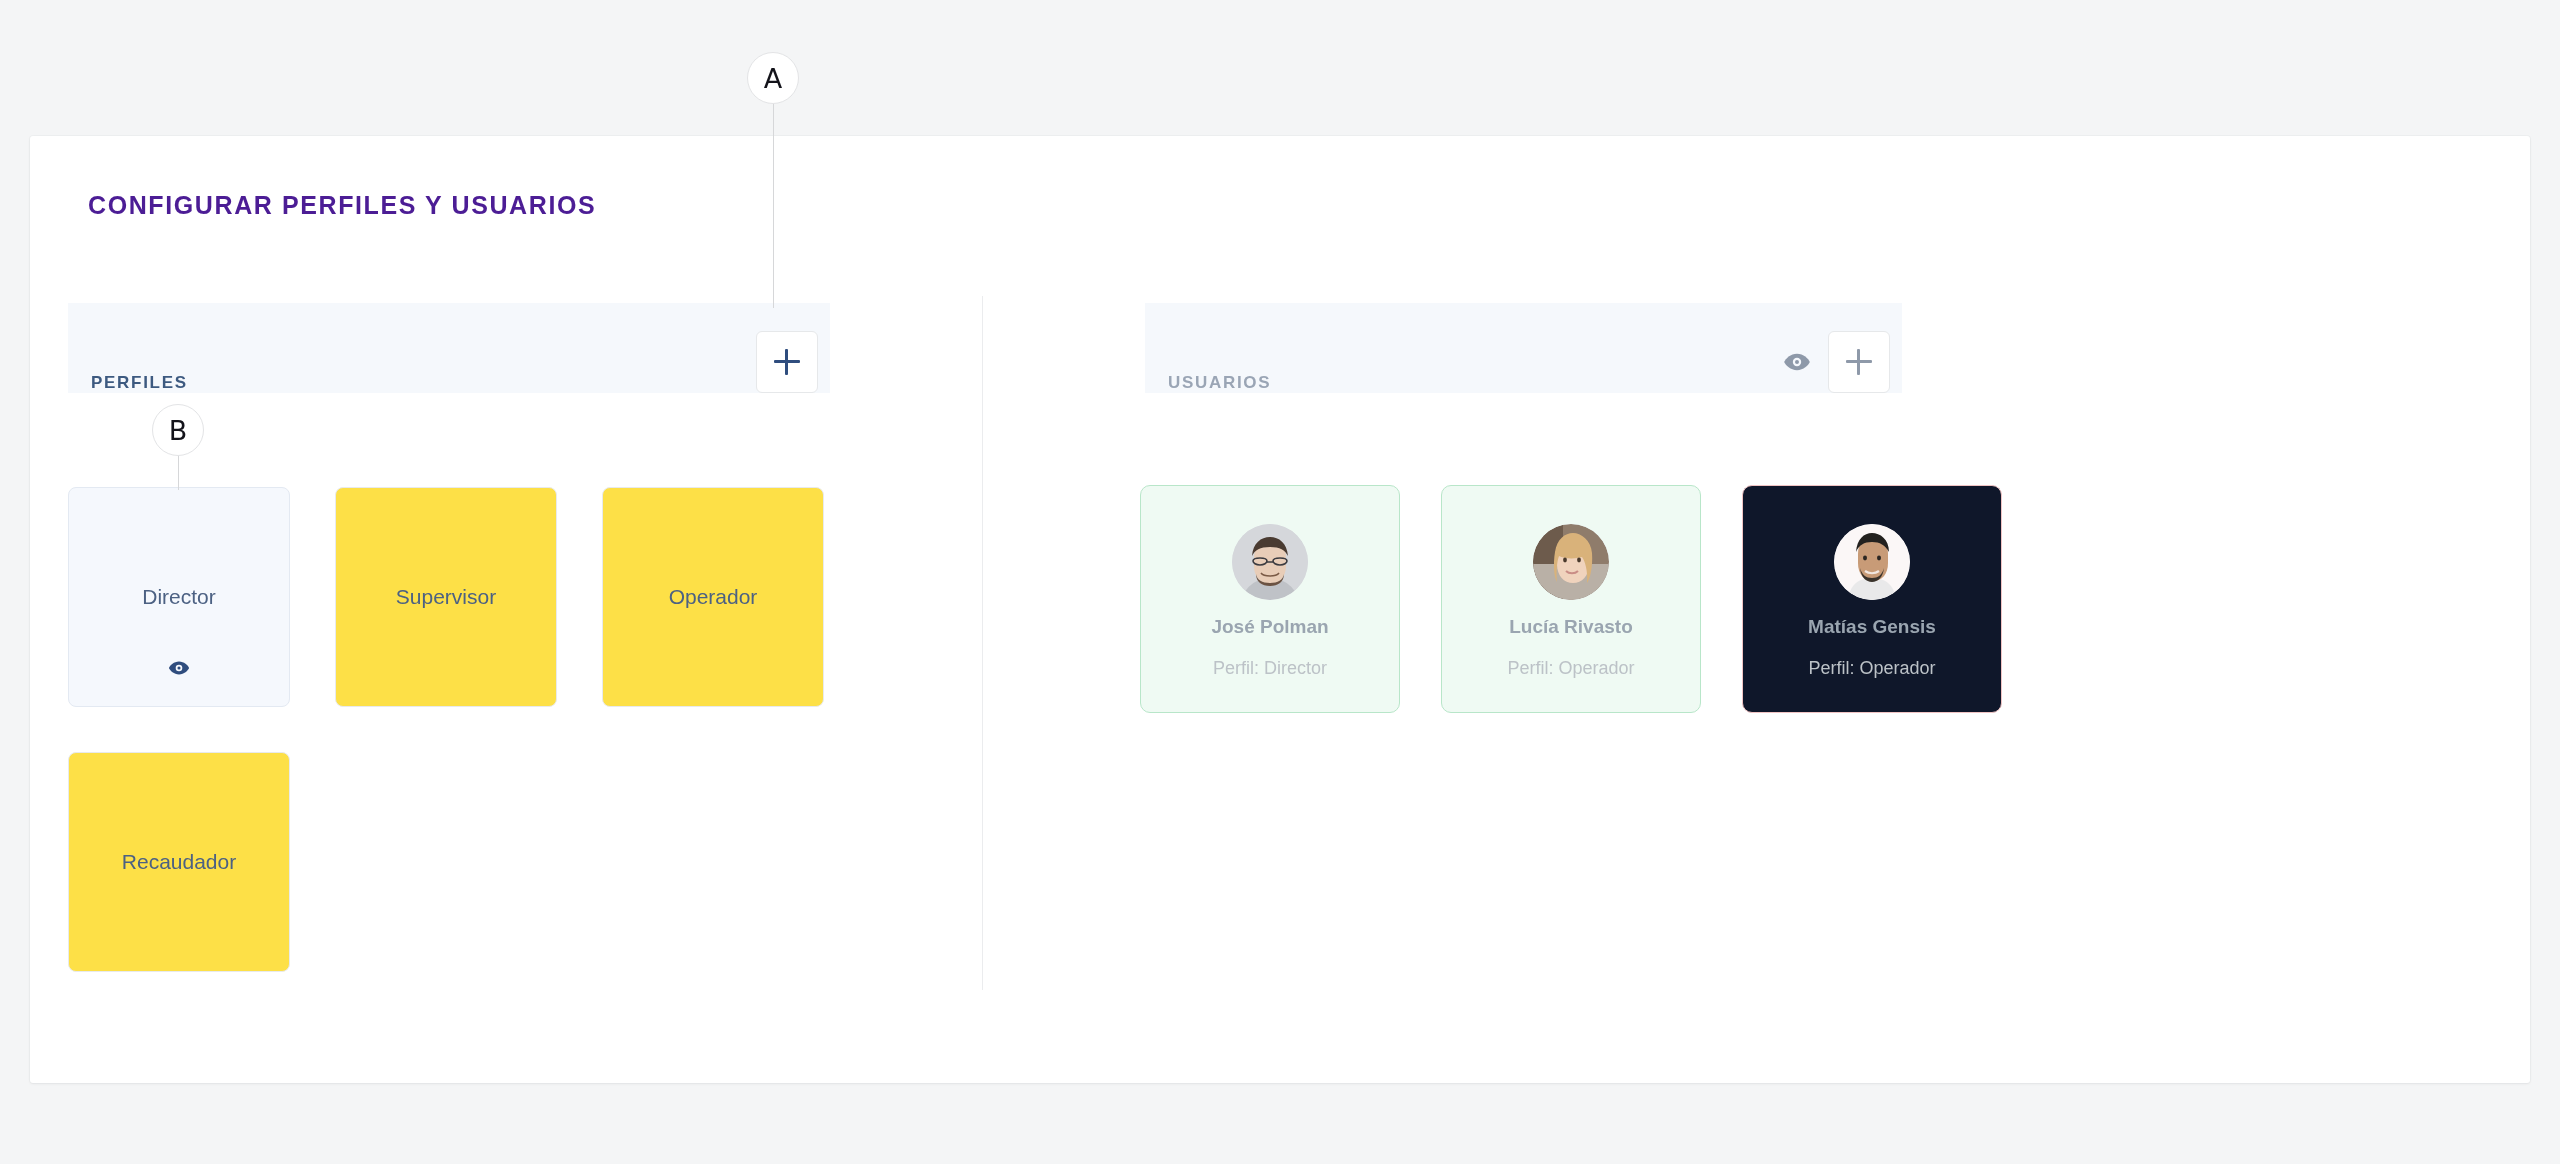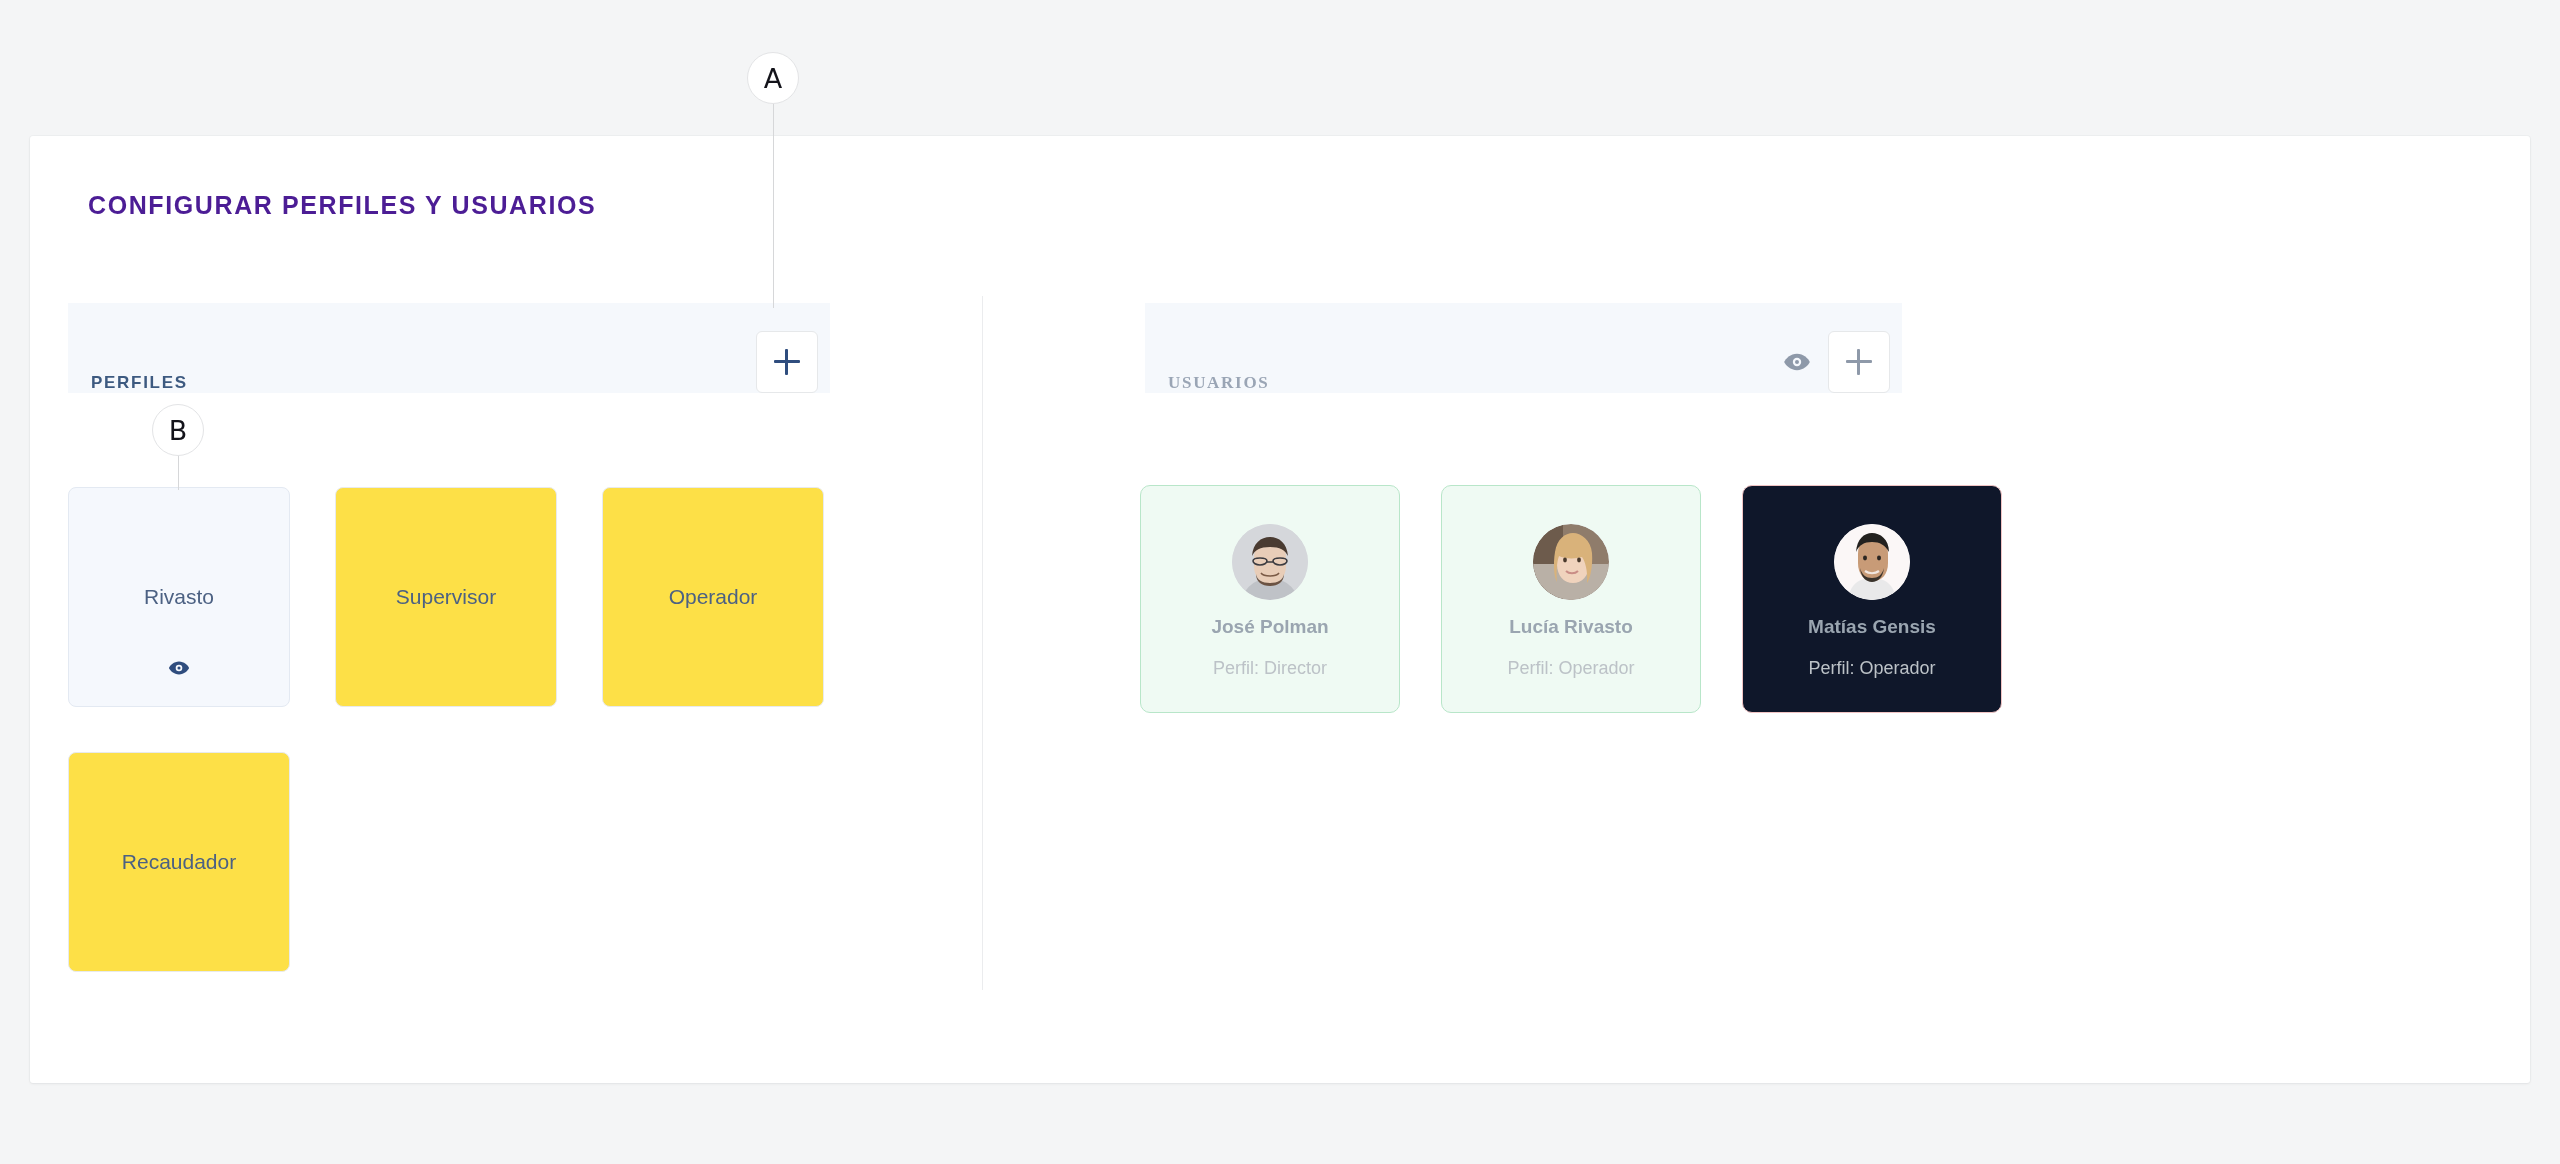--- a/index.html
+++ b/index.html
@@ -74,21 +74,21 @@
     z-index: 20;
   }
   .panel-header-title {
     font-size: 17px;
     font-weight: bold;
     letter-spacing: 1.7px;
   }
   #perfiles-header { left: 68px; top: 303px; width: 762px; }
   #perfiles-header .panel-header-title { color: #3d5a80; margin-left: 23px; }
   #usuarios-header { left: 1145px; top: 303px; width: 757px; }
-  #usuarios-header .panel-header-title { color: #9aa5b5; margin-left: 23px; font-family: Liberation Serif, serif; }
+  #usuarios-header .panel-header-title { color: #9aa5b5; margin-left: 23px; }
 
   .header-actions {
     margin-left: auto;
     display: flex;
     align-items: center;
     gap: 14px;
     margin-right: 12px;
   }
   .icon-btn-box {
     width: 62px; height: 62px;
@@ -249,21 +249,21 @@
         </svg>
       </span>
       <span class="icon-btn-box" id="usuarios-add">
         <span class="plus-glyph"></span>
       </span>
     </span>
   </div>
 
   <div id="profiles-grid">
       <div class="profile-card selected">
-        <div class="profile-card-label">Rivasto</div>
+        <div class="profile-card-label">Director</div>
         <span class="card-eye">
           <svg width="22" height="22" viewBox="0 0 24 24">
     <path d="M12 5C6.5 5 2.2 9.2 1 12c1.2 2.8 5.5 7 11 7s9.8-4.2 11-7c-1.2-2.8-5.5-7-11-7z" fill="#2f4d7e"></path>
     <circle cx="12" cy="12" r="3.6" fill="#f5f8fd"></circle>
     <circle cx="12" cy="12" r="1.7" fill="#2f4d7e"></circle>
   </svg>
         </span>
       </div>
       <div class="profile-card">
         <div class="profile-card-label">Supervisor</div>

